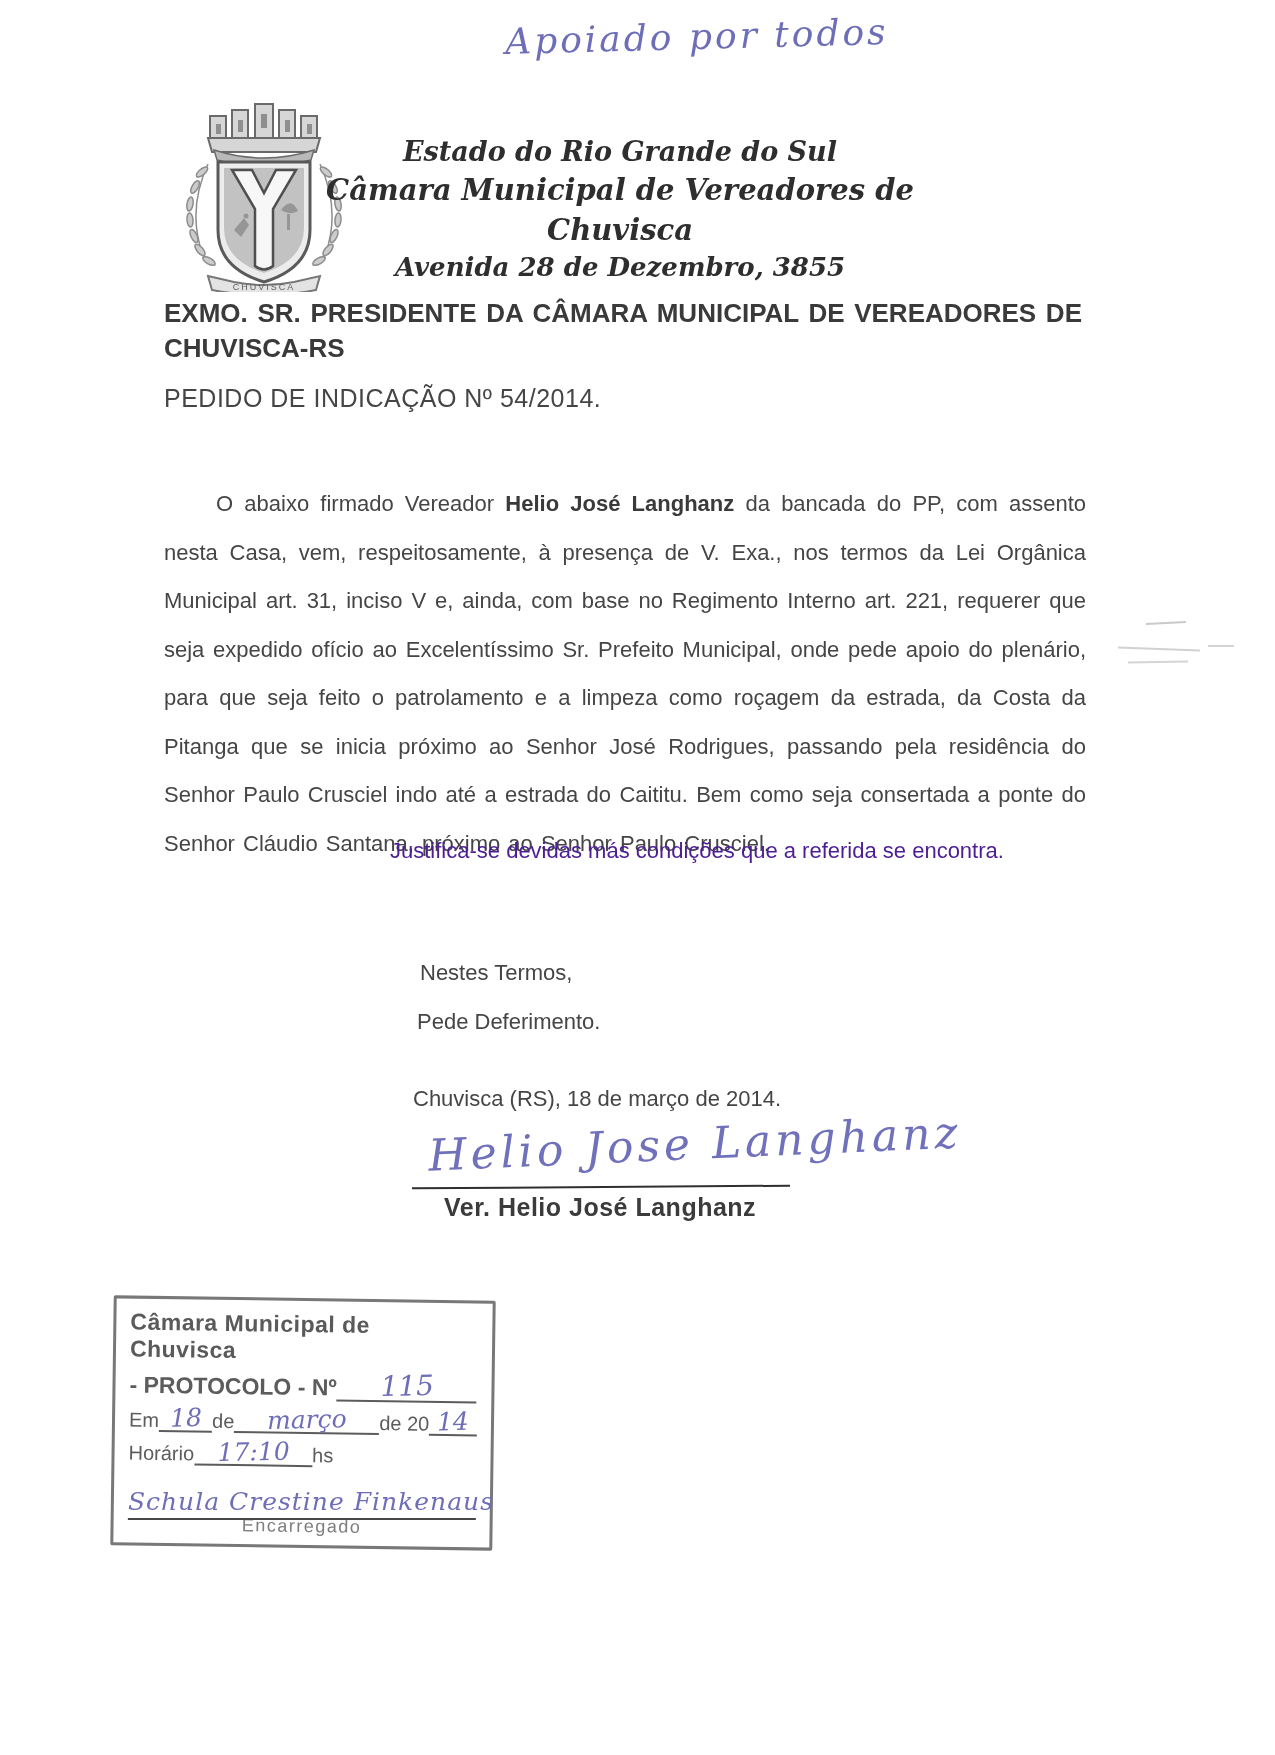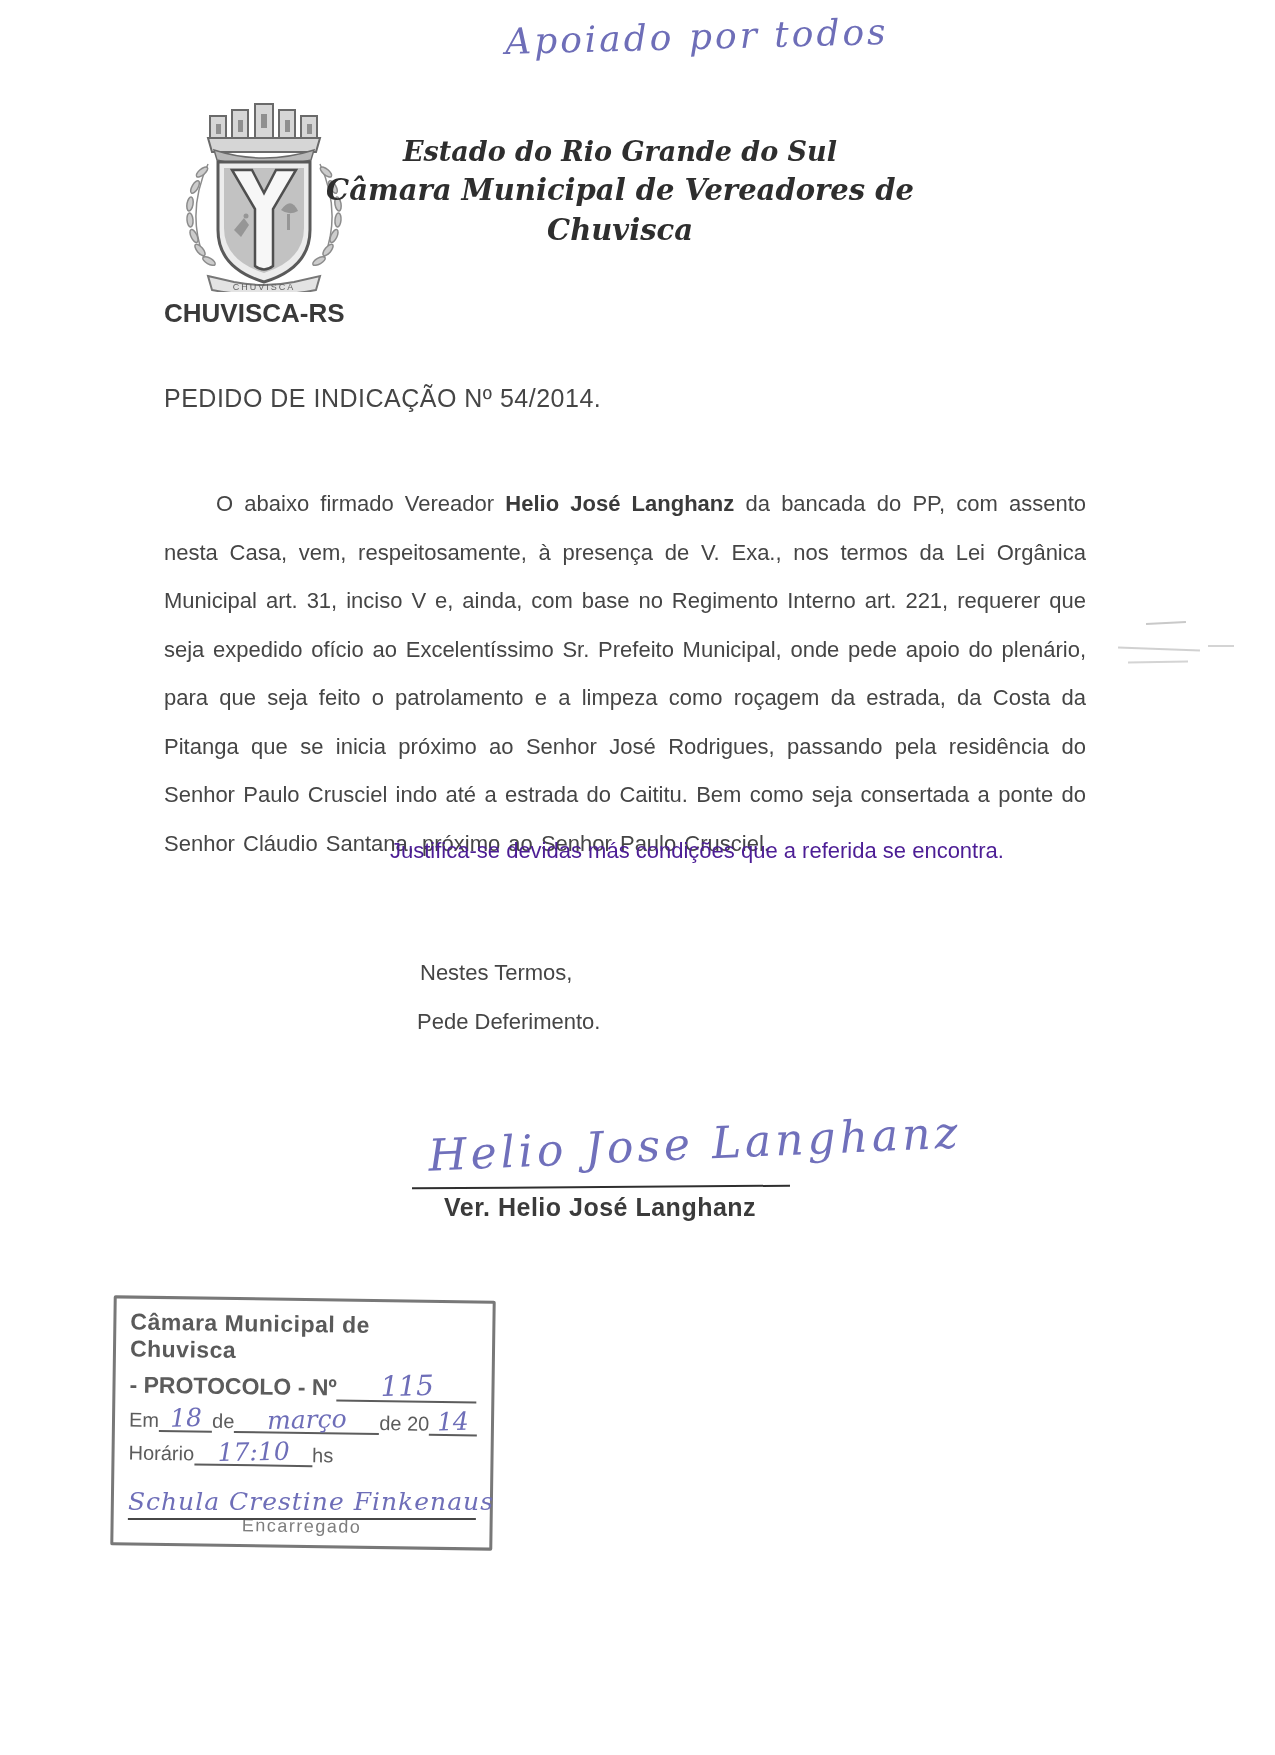--- a/index.html
+++ b/index.html
@@ -175,34 +175,37 @@
       <path d="M54,78 L74,78 L86,101 L98,78 L118,78 L95,117 L95,174 Q86,181 77,174 L77,117 Z" fill="#f7f7f7" stroke="#4f4f4f" stroke-width="2.5"></path>
 
       <path d="M30,184 L56,190 Q86,196 116,190 L142,184 L138,198 Q86,208 34,198 Z" fill="#e3e3e3" stroke="#777777" stroke-width="2"></path>
       <text x="86" y="198" text-anchor="middle" font-size="9" letter-spacing="2" fill="#5f5f5f">CHUVISCA</text>
     </svg>
   </div>
 
   <div class="header-text">
     <div class="h1">Estado do Rio Grande do Sul</div>
     <div class="h2">Câmara Municipal de Vereadores de Chuvisca</div>
+    <div class="h3">Avenida 28 de Dezembro, 3855</div>
   </div>
 
   <div class="addressee">
+    <span class="addr-line1">EXMO. SR. PRESIDENTE DA CÂMARA MUNICIPAL DE VEREADORES DE</span>
     <span class="addr-line2">CHUVISCA-RS</span>
   </div>
 
   <div class="subject">PEDIDO DE INDICAÇÃO Nº 54/2014.</div>
 
   <div class="body-par"><span>O abaixo firmado Vereador </span><span class="author">Helio José Langhanz</span><span> da bancada do PP, com assento nesta Casa, vem, respeitosamente, à presença de V. Exa., nos termos da Lei Orgânica Municipal art. 31, inciso V e, ainda, com base no Regimento Interno art. 221, requerer que seja expedido ofício ao Excelentíssimo Sr. Prefeito Municipal, onde pede apoio do plenário, para que seja feito o patrolamento e a limpeza como roçagem da estrada, da Costa da Pitanga que se inicia próximo ao Senhor José Rodrigues, passando pela residência do Senhor Paulo Crusciel indo até a estrada do Caititu. Bem como seja consertada a ponte do Senhor Cláudio Santana, próximo ao Senhor Paulo Crusciel.</span></div>
 
   <div class="justification">Justifica-se devidas más condições que a referida se encontra.</div>
 
   <div class="closing1">Nestes Termos,</div>
   <div class="closing2">Pede Deferimento.</div>
+  <div class="dateline">Chuvisca (RS), 18 de março de 2014.</div>
 
   <div class="hw sig-script">Helio Jose Langhanz</div>
   <div class="sig-line"></div>
   <div class="sig-printed">Ver. Helio José Langhanz</div>
 
   <div class="stamp">
     <div class="s-org">Câmara Municipal de Chuvisca</div>
     <div class="s-row">
       <span class="s-label big">- PROTOCOLO - Nº</span>
       <span class="blank b-num"><span class="hw">115</span></span>

